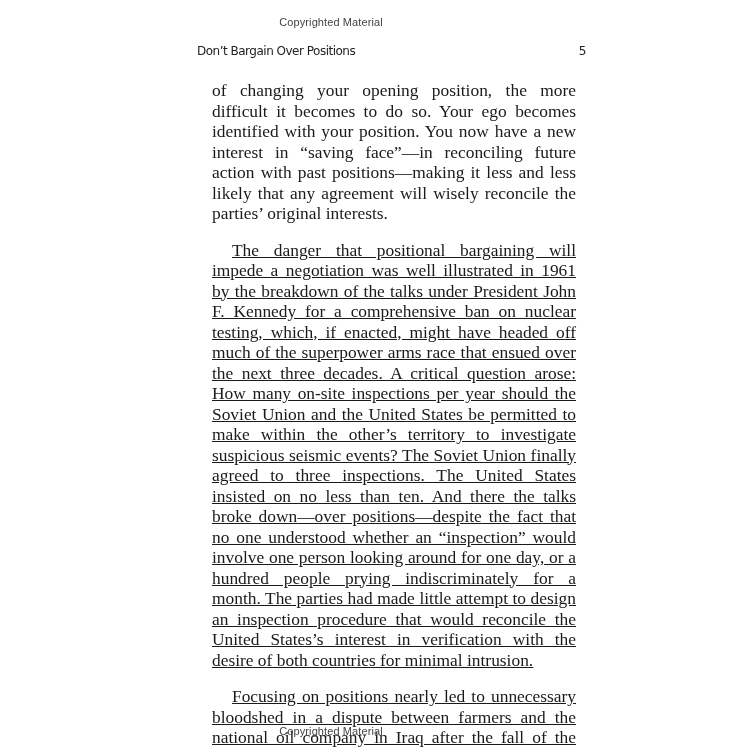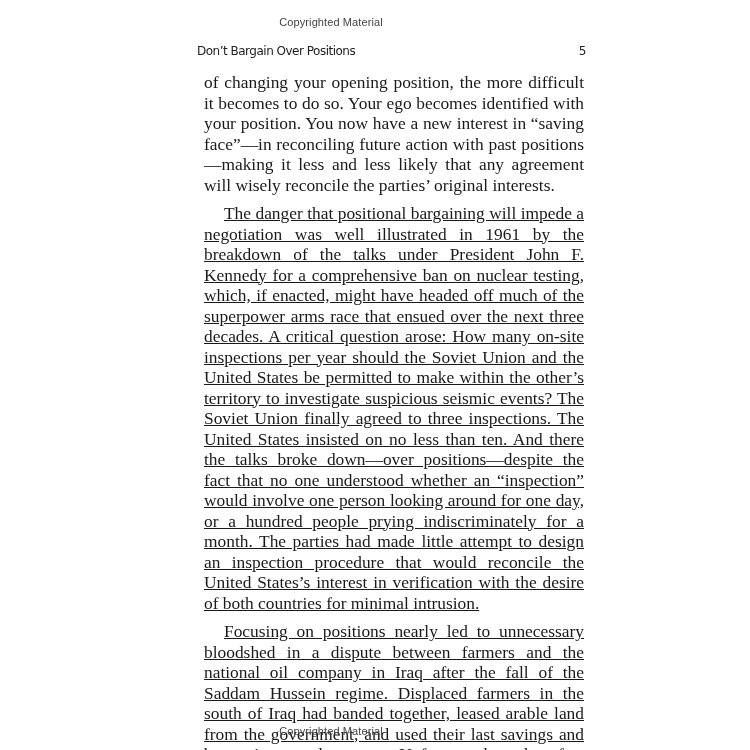--- a/index.html
+++ b/index.html
@@ -16,21 +16,21 @@
     font-family:"DejaVu Sans", sans-serif; font-size:12px; color:#222;
     letter-spacing:-0.5px;
   }
   .running-head .title { position:absolute; left:1px; top:0; }
   .running-head .pagenum { position:absolute; right:6px; top:0; }
   .body-text {
     position:absolute; top:64px; left:196px; width:396px;
     font-family:"Liberation Serif", serif; font-size:17.4px; line-height:20.5px;
     color:#1a1a1a; text-align:justify; hyphens:manual;
   }
-  .body-text p { margin:8px; }
+  .body-text p { margin:16px; }
   .body-text p.indent { text-indent:20px;text-decoration:underline; }
 </style>
 </head>
 <body>
 
 <div class="copyright top">Copyrighted Material</div>
 
 <div class="running-head">
   <span class="title">Don’t Bargain Over Positions</span>
   <span class="pagenum">5</span>

